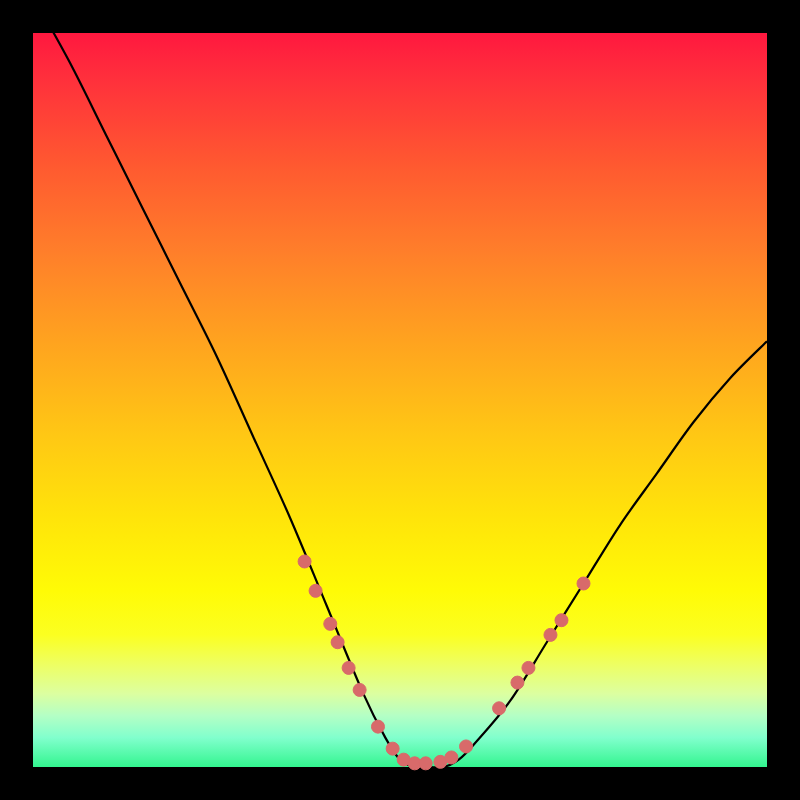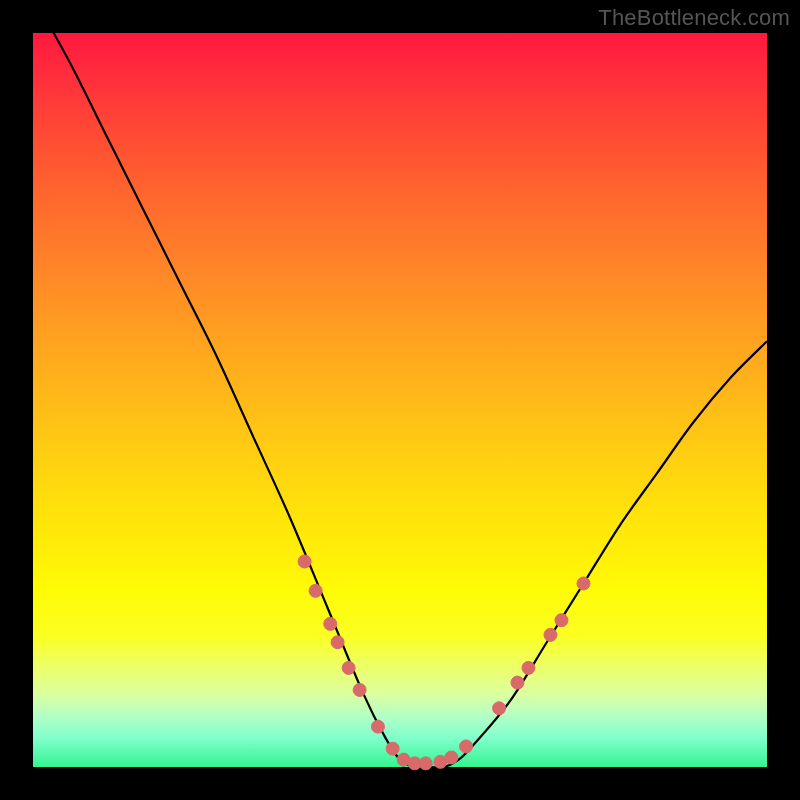--- a/index.html
+++ b/index.html
@@ -59,21 +59,20 @@
     left: 0;
     width: 734px;
     height: 734px;
     overflow: visible;
   }
 </style>
 </head>
 <body>
 
 <div class="frame">
-  <div class="watermark">TheBottleneck.com</div>
   <div class="plot">
     <svg class="curve" viewBox="0 0 734 734">
       <path id="curve-path" fill="none" stroke="#000000" stroke-width="2.2" d="M 0,-36.700000000000045 C 6.116666666666667,-25.690000000000033 24.46666666666667,6.116666666666674 36.7,29.360000000000014 C 48.93333333333334,52.60333333333335 61.16666666666667,78.29333333333334 73.4,102.75999999999999 C 85.63333333333334,127.22666666666665 97.86666666666666,151.6933333333333 110.1,176.15999999999997 C 122.33333333333333,200.62666666666664 134.56666666666666,225.09333333333333 146.8,249.56 C 159.03333333333336,274.02666666666664 171.26666666666668,297.27 183.5,322.96 C 195.73333333333332,348.65 207.96666666666667,376.78666666666663 220.2,403.7 C 232.4333333333333,430.61333333333334 244.66666666666663,456.3033333333333 256.9,484.43999999999994 C 269.1333333333333,512.5766666666666 281.3666666666667,543.16 293.6,572.52 C 305.83333333333337,601.88 320.5133333333333,638.58 330.3,660.6 C 340.0866666666667,682.62 346.2033333333333,693.63 352.32,704.64 C 358.43666666666667,715.65 362.1066666666667,721.7666666666667 367,726.66 C 371.8933333333333,731.5533333333333 376.7866666666667,732.7766666666666 381.68,734 C 386.5733333333333,735.2233333333334 391.4666666666667,734 396.36,734 C 401.25333333333333,734 406.1466666666667,735.2233333333334 411.04,734 C 415.93333333333334,732.7766666666666 420.82666666666665,730.3299999999999 425.71999999999997,726.66 C 430.6133333333333,722.99 431.83666666666664,721.7666666666667 440.4,711.98 C 448.9633333333333,702.1933333333334 464.8666666666667,685.0666666666667 477.1,667.94 C 489.33333333333337,650.8133333333334 501.5666666666666,628.7933333333334 513.8,609.22 C 526.0333333333333,589.6466666666666 538.2666666666667,570.0733333333334 550.5,550.5 C 562.7333333333333,530.9266666666666 574.9666666666667,510.13 587.2,491.78 C 599.4333333333334,473.42999999999995 611.6666666666666,457.52666666666664 623.9,440.4 C 636.1333333333333,423.2733333333333 648.3666666666667,404.9233333333334 660.6,389.02000000000004 C 672.8333333333334,373.1166666666667 685.0666666666666,358.4366666666666 697.3,344.97999999999996 C 709.5333333333333,331.5233333333333 727.8833333333333,314.3966666666667 734,308.28000000000003"></path>
       <g id="markers">
           <circle cx="271.58" cy="528.48" r="6.5" fill="#d86a6a" stroke="#d86a6a"></circle>
           <circle cx="282.59000000000003" cy="557.84" r="6.5" fill="#d86a6a" stroke="#d86a6a"></circle>
           <circle cx="297.27000000000004" cy="590.87" r="6.5" fill="#d86a6a" stroke="#d86a6a"></circle>
           <circle cx="304.61" cy="609.22" r="6.5" fill="#d86a6a" stroke="#d86a6a"></circle>
           <circle cx="315.62" cy="634.91" r="6.5" fill="#d86a6a" stroke="#d86a6a"></circle>
           <circle cx="326.63" cy="656.9300000000001" r="6.5" fill="#d86a6a" stroke="#d86a6a"></circle>

